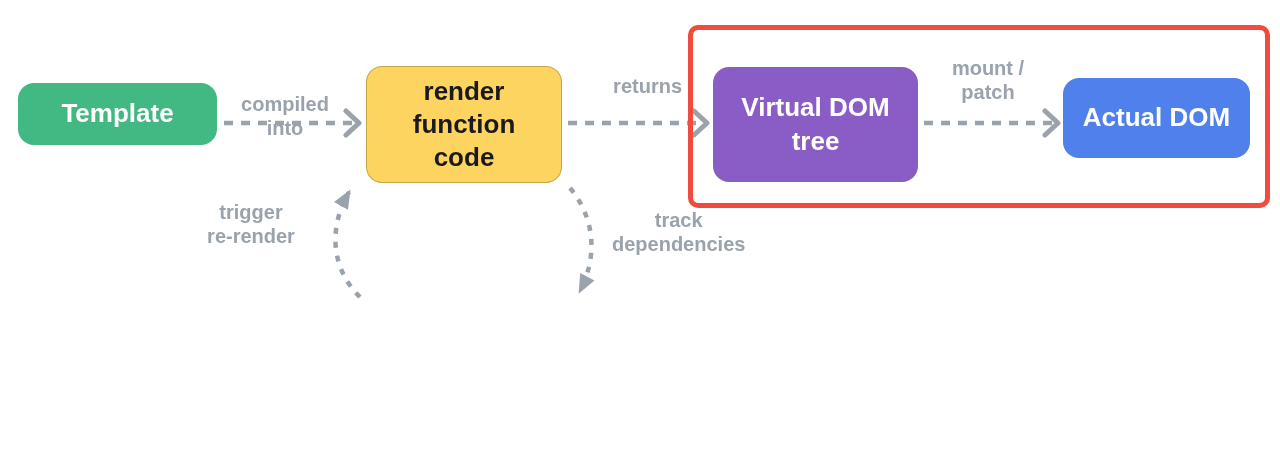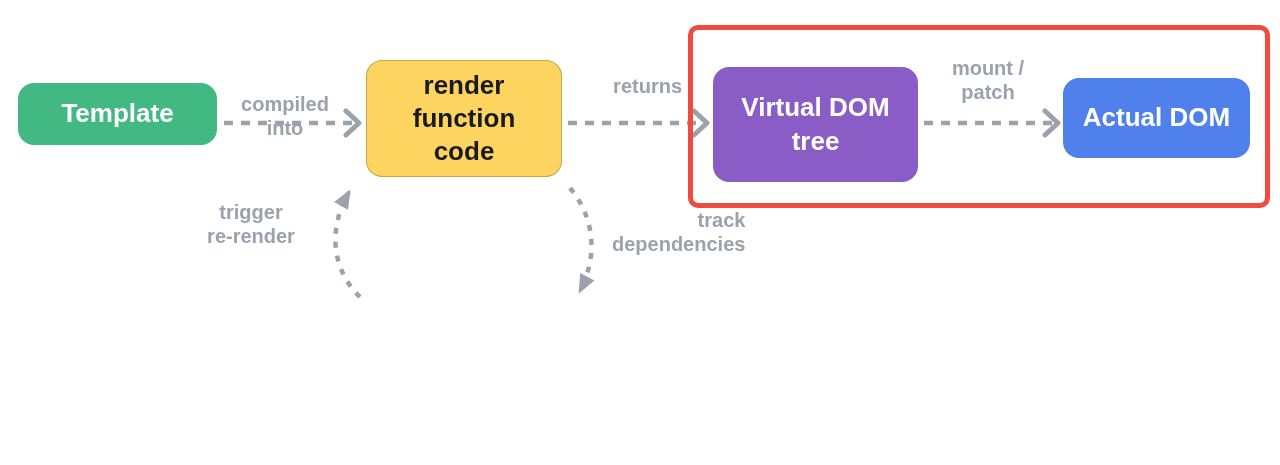--- a/index.html
+++ b/index.html
@@ -9,37 +9,37 @@
   }
   .arrows { position:absolute; left:0; top:0; }
   .dash { stroke:#9aa2ab; stroke-width:4.5; fill:none; stroke-dasharray:9 8; }
   .arc  { stroke-dasharray:6 8; }
   .node {
     position:absolute; border-radius:16px; display:flex; align-items:center;
     justify-content:center; text-align:center; font-weight:bold; font-size:26px;
     line-height:1.28; white-space:pre-line; box-sizing:border-box;
   }
   .node-template { left:18px;  top:83px;  width:199px; height:62px;  background:#42b883; color:#ffffff; }
-  .node-render   { left:366px; top:60px;  width:196px; height:117px; background:#fcd45f; color:#1a1a1e; border:1.5px solid rgba(95,80,35,.35);text-align:center; }
+  .node-render   { left:366px; top:66px;  width:196px; height:117px; background:#fcd45f; color:#1a1a1e; border:1.5px solid rgba(95,80,35,.35);text-align:center; }
   .node-vdom     { left:713px; top:67px;  width:205px; height:115px; background:#8a5cc5; color:#ffffff; }
   .node-adom     { left:1063px;top:78px;  width:187px; height:80px;  background:#4f80ec; color:#ffffff; }
   .node-state    { left:366px; top:298px; width:199px; height:115px; background:#f9695f; color:#ffffff; }
   .highlight {
     position:absolute; left:688px; top:25px; width:582px; height:183px;
     border:5px solid #f04b3e; border-radius:10px; box-sizing:border-box;
     pointer-events:none;
   }
   .edge-label {
     position:absolute; color:#9aa2ab; font-weight:bold; font-size:20px;
     line-height:1.2; white-space:pre-line;
   }
   .lbl-compiled { left:223px; top:56px;  width:124px; text-align:center;margin-top:36px; }
   .lbl-returns  { left:598px; top:74px;  width:84px;  text-align:right; }
   .lbl-mount    { left:928px; top:56px;  width:120px; text-align:center; }
-  .lbl-track    { left:612px; top:208px; text-align:right; }
+  .lbl-track    { left:612px; top:208px; text-align:center; }
   .lbl-trigger  { left:180px; top:200px; width:142px; text-align:center; }
 </style>
 </head>
 <body>
 
 <div class="canvas">
 
   <svg class="arrows" width="1280" height="465" viewBox="0 0 1280 465">
     <defs>
       <marker id="chev" markerWidth="20" markerHeight="32" refX="15" refY="15" orient="auto" markerUnits="userSpaceOnUse">

